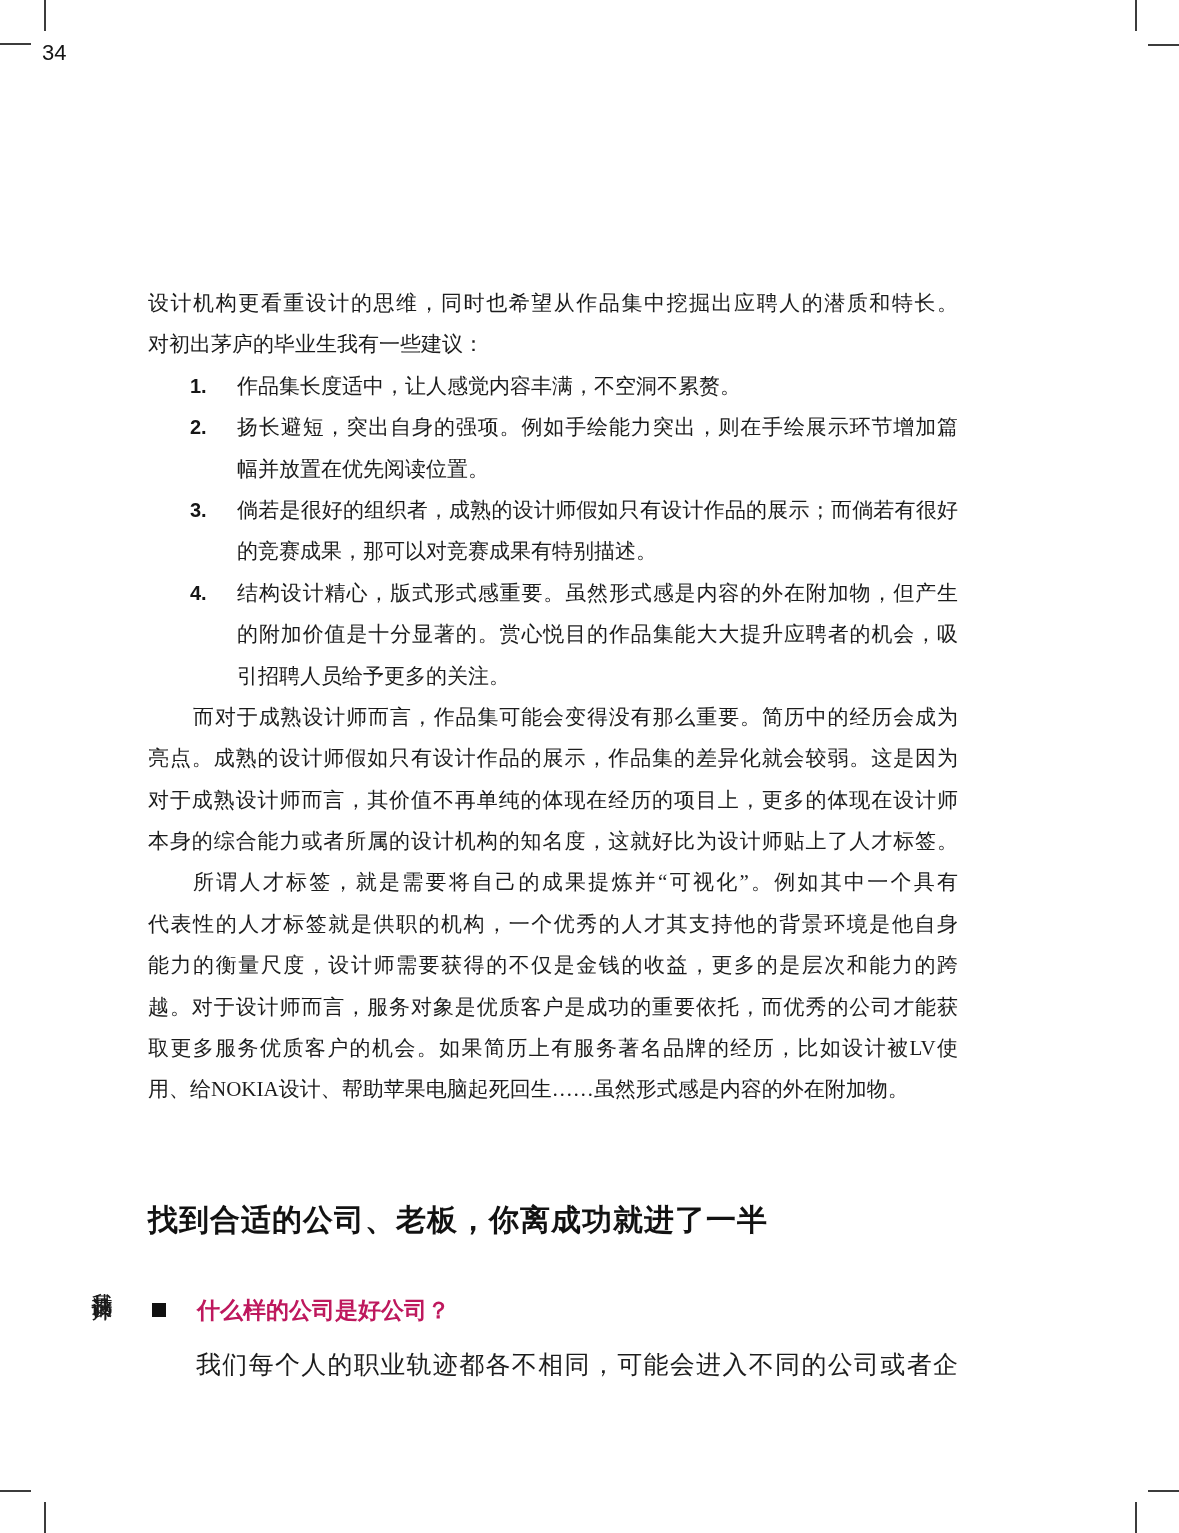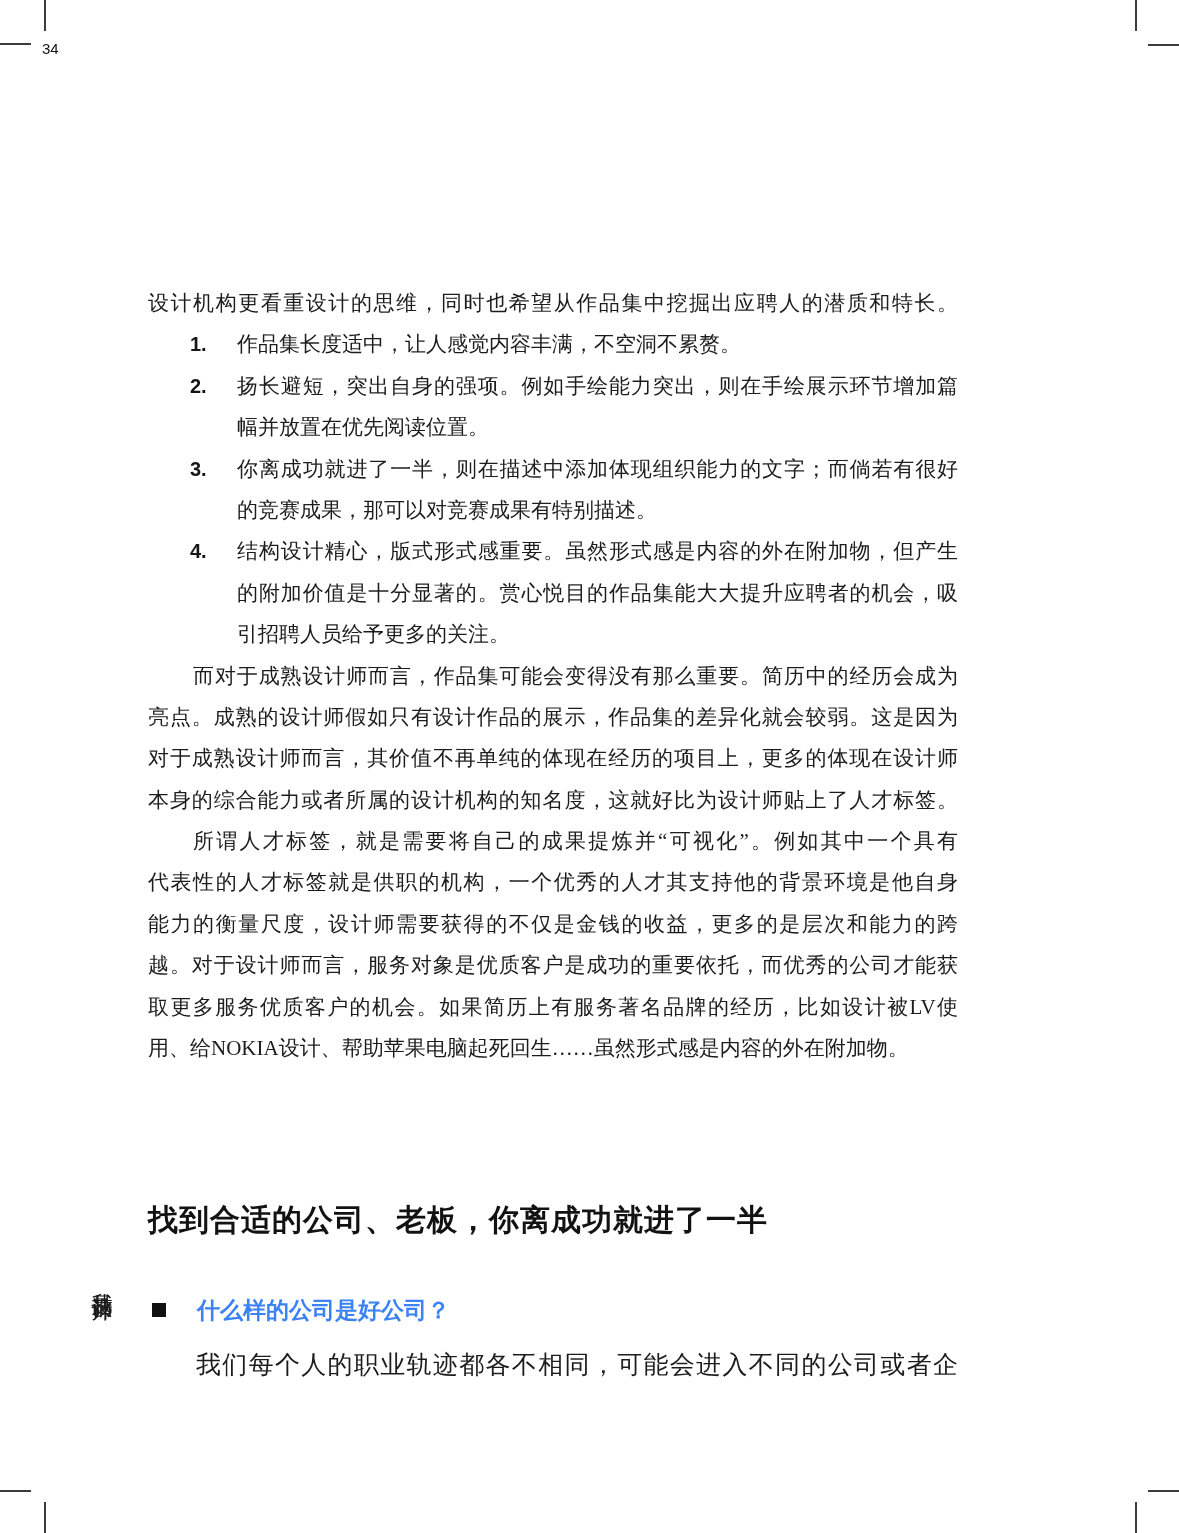--- a/index.html
+++ b/index.html
@@ -9,21 +9,21 @@
     overflow:hidden;
   }
   
   .crop { position:absolute; background:#3c3c3c; }
   .crop.v { width:2px; height:31px; }
   .crop.h { width:31px; height:2px; }
   
   .pagenum {
     position:absolute; left:42px; top:40px;
     font-family:"Liberation Sans","DejaVu Sans",sans-serif;
-    font-size:15px; color:#141414;
+    font-size:22px; color:#141414;
   }
   
   .bodycol {
     position:absolute; left:148px; top:283px; width:810px;
     font-size:21px; line-height:41.4px; color:#1c1c1c;
   }
   .line {
     height:41.4px; overflow:hidden;
     text-align:justify; text-align-last:justify;
   }
@@ -48,21 +48,21 @@
   .subsection {
     position:absolute; left:152px; top:1296px; width:800px;
     display:flex; align-items:flex-start;
   }
   .sq-bullet {
     width:14px; height:14px; background:#111; flex:0 0 auto;
     margin-top:7px;
   }
   .subsection .subtitle {
     font-family:"Liberation Sans","DejaVu Sans",sans-serif;
-    font-weight:700; font-size:23px; line-height:28px; color:#3b82f6;
+    font-weight:700; font-size:23px; line-height:28px; color:#be185d;
     margin-left:31px;
   }
   
   .career {
     position:absolute; left:148px; top:1344px; width:810px;
     font-size:25px; line-height:41.4px;
   }
   
   .sidebar-vert {
     position:absolute; left:88px; top:1276px;
@@ -84,40 +84,41 @@
   <div class="crop v" style="left:44px; top:1502px;"></div>
   <div class="crop h" style="left:1148px; top:1490px;"></div>
   <div class="crop v" style="left:1135px; top:1502px;"></div>
 
   <div class="pagenum">34</div>
 
   <div class="bodycol">
 
     <div>
       <div class="line">设计机构更看重设计的思维，同时也希望从作品集中挖掘出应聘人的潜质和特长。</div>
+      <div class="line short">对初出茅庐的毕业生我有一些建议：</div>
     </div>
 
     <div>
       <div class="li">
         <span class="num">1.</span>
         <div class="ltext">
           <div class="line short">作品集长度适中，让人感觉内容丰满，不空洞不累赘。</div>
         </div>
       </div>
       <div class="li">
         <span class="num">2.</span>
         <div class="ltext">
           <div class="line">扬长避短，突出自身的强项。例如手绘能力突出，则在手绘展示环节增加篇</div>
           <div class="line short">幅并放置在优先阅读位置。</div>
         </div>
       </div>
       <div class="li">
         <span class="num">3.</span>
         <div class="ltext">
-          <div class="line">你离成功就进了一半，则在描述中添加体现组织能力的文字；而倘若有很好</div>
+          <div class="line">倘若是很好的组织者，成熟的设计师假如只有设计作品的展示；而倘若有很好</div>
           <div class="line short">的竞赛成果，那可以对竞赛成果有特别描述。</div>
         </div>
       </div>
       <div class="li">
         <span class="num">4.</span>
         <div class="ltext">
           <div class="line">结构设计精心，版式形式感重要。虽然形式感是内容的外在附加物，但产生</div>
           <div class="line">的附加价值是十分显著的。赏心悦目的作品集能大大提升应聘者的机会，吸</div>
           <div class="line short">引招聘人员给予更多的关注。</div>
         </div>

